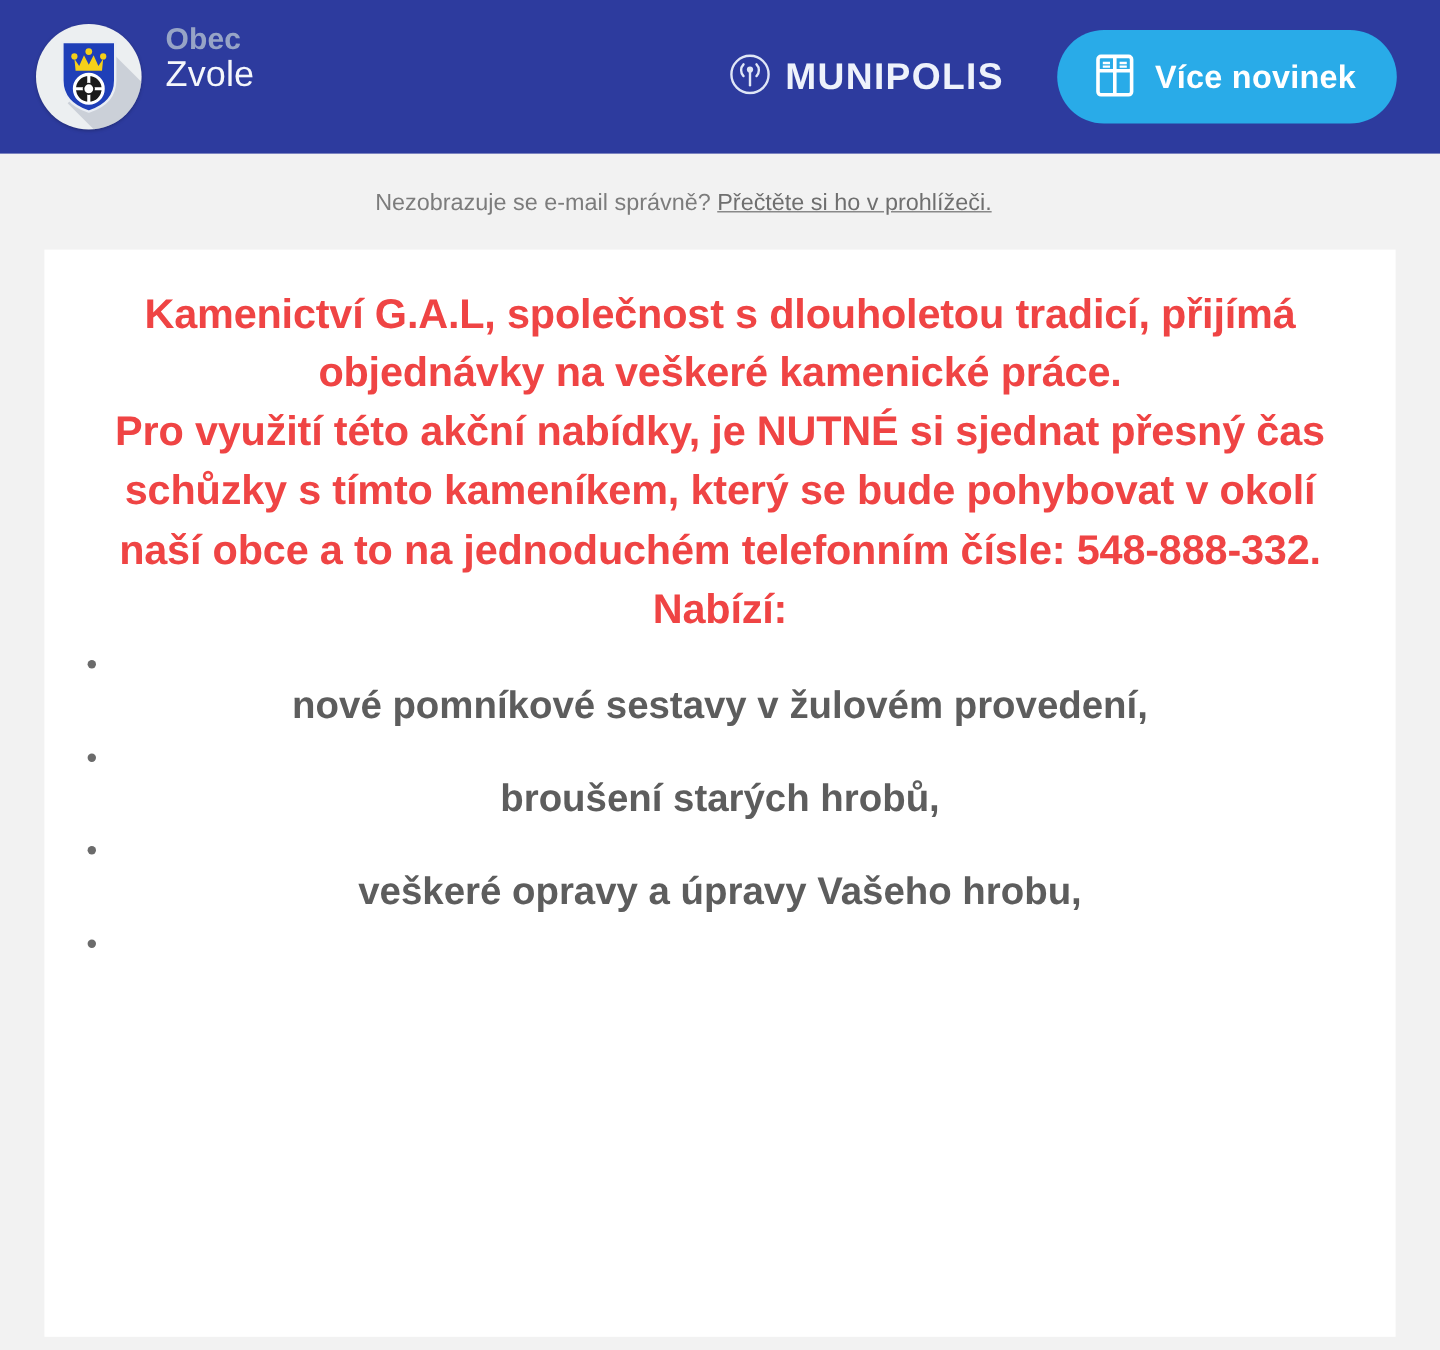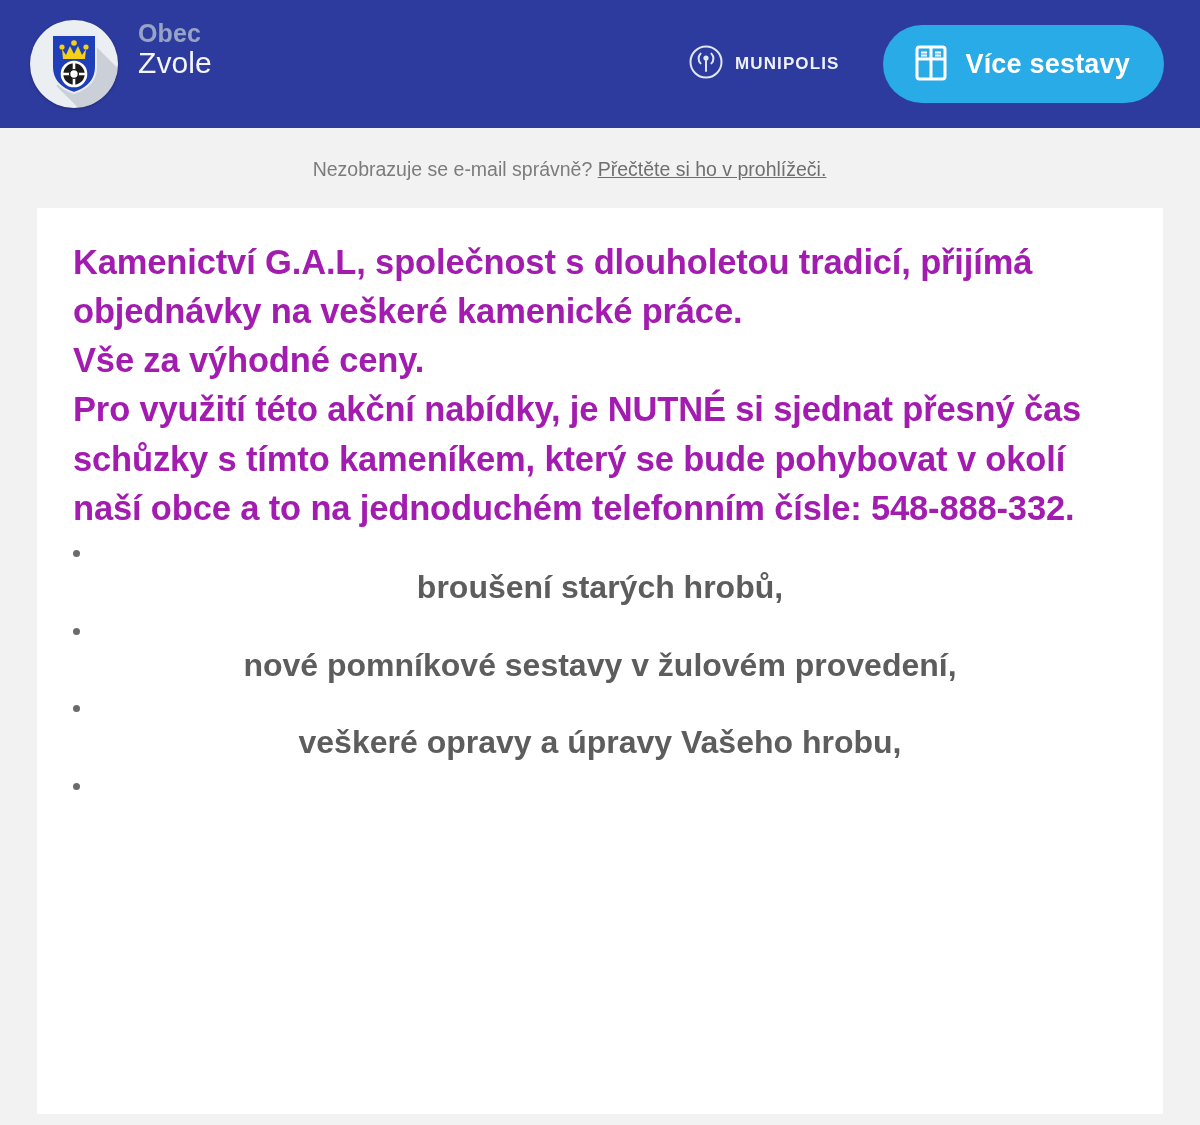--- a/index.html
+++ b/index.html
@@ -77,21 +77,21 @@
     align-items: center;
     gap: 44px;
   }
 
   .munipolis {
     display: flex;
     align-items: center;
     gap: 12px;
   }
   .munipolis-word {
-    font-size: 17px;
+    font-size: 31px;
     font-weight: bold;
     color: #eef2fb;
     letter-spacing: 1.1px;
   }
 
   .more-btn {
     display: flex;
     align-items: center;
     gap: 16px;
     background: #29abe8;
@@ -126,25 +126,25 @@
   .card {
     position: relative;
     margin: 0 auto;
     width: 1126px;
     min-height: 906px;
     background: #ffffff;
     padding: 30px 22px 0;
   }
 
   .lede {
-    text-align: left;
+    text-align: center;
     font-size: 34.5px;
     line-height: 1.425;
     font-weight: bold;
-    color: #a21caf;
+    color: #ef4444;
     letter-spacing: -.15px;
     padding: 0 14px;
   }
   .lede .para { margin: 0; }
 
   .offer-list {
     list-style: none;
     margin-top: 34px;
     padding: 0;
   }
@@ -216,39 +216,39 @@
 
     <button class="more-btn">
       <span>
         <svg width="36" height="38" viewBox="0 0 36 38" aria-hidden="true">
           <rect x="4" y="3" width="28" height="32" rx="2.5" fill="none" stroke="#ffffff" stroke-width="3"></rect>
           <path d="M4 15 H32" stroke="#ffffff" stroke-width="3"></path>
           <path d="M18 3 V35" stroke="#ffffff" stroke-width="3"></path>
           <path d="M8 8.5 H14 M22 8.5 H28 M8 11.5 H14 M22 11.5 H28" stroke="#ffffff" stroke-width="2"></path>
         </svg>
       </span>
-      <span class="more-btn-label">Více sestavy</span>
+      <span class="more-btn-label">Více novinek</span>
     </button>
 
   </div>
 </div>
 
 <div class="notice">
   <span>Nezobrazuje se e-mail správně?</span>
   <a href="#">Přečtěte si ho v prohlížeči.</a>
 </div>
 
 <div class="card">
 
   <div class="lede">
     <p class="para">Kamenictví G.A.L, společnost s dlouholetou tradicí, přijímá objednávky na veškeré kamenické práce.</p>
-    <p class="para">Vše za výhodné ceny.</p>
     <p class="para">Pro využití této akční nabídky, je NUTNÉ si sjednat přesný čas schůzky s tímto kameníkem, který se bude pohybovat v okolí naší obce a to na jednoduchém telefonním čísle: 548-888-332.</p>
+    <p class="para">Nabízí:</p>
   </div>
 
   <ul class="offer-list">
+    <li>nové pomníkové sestavy v žulovém provedení,</li>
     <li>broušení starých hrobů,</li>
-    <li>nové pomníkové sestavy v žulovém provedení,</li>
     <li>veškeré opravy a úpravy Vašeho hrobu,</li>
     <li></li>
   </ul>
 
 </div>
 
 </body></html>

